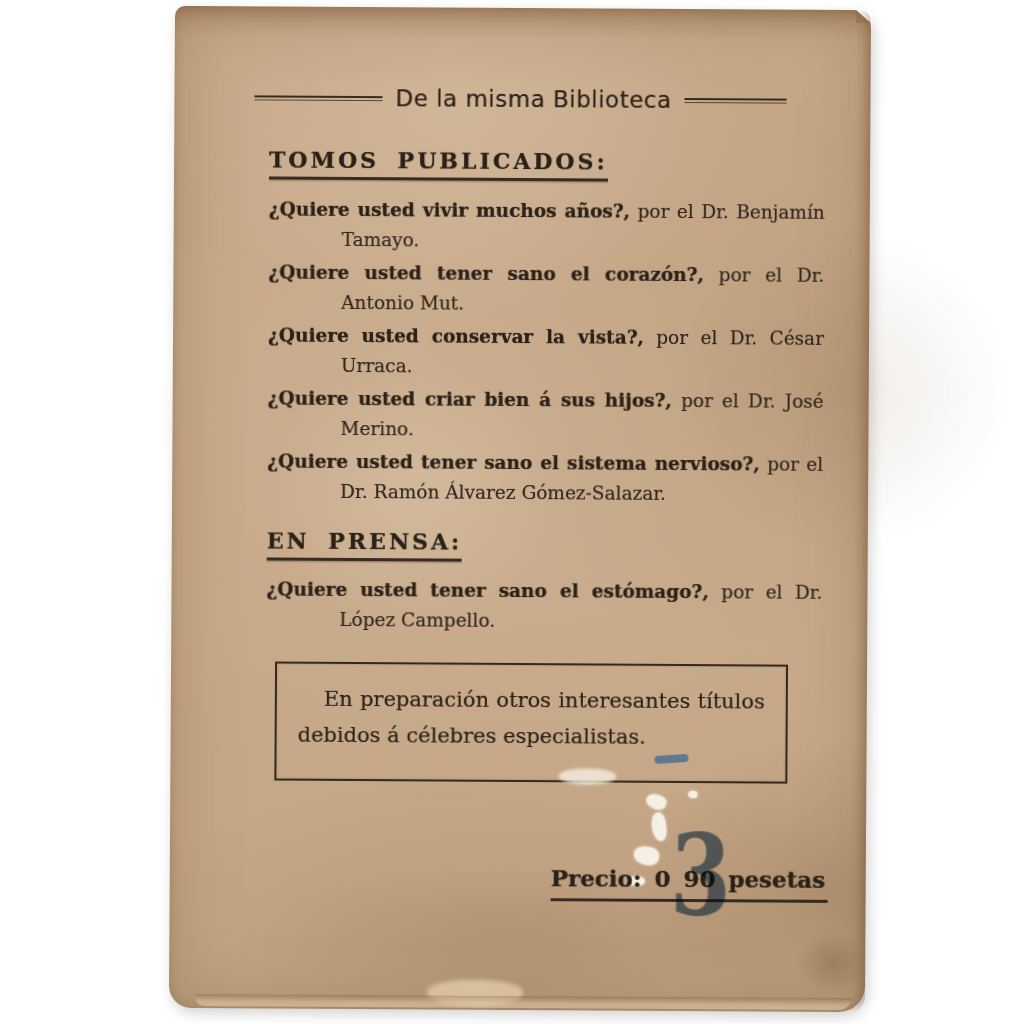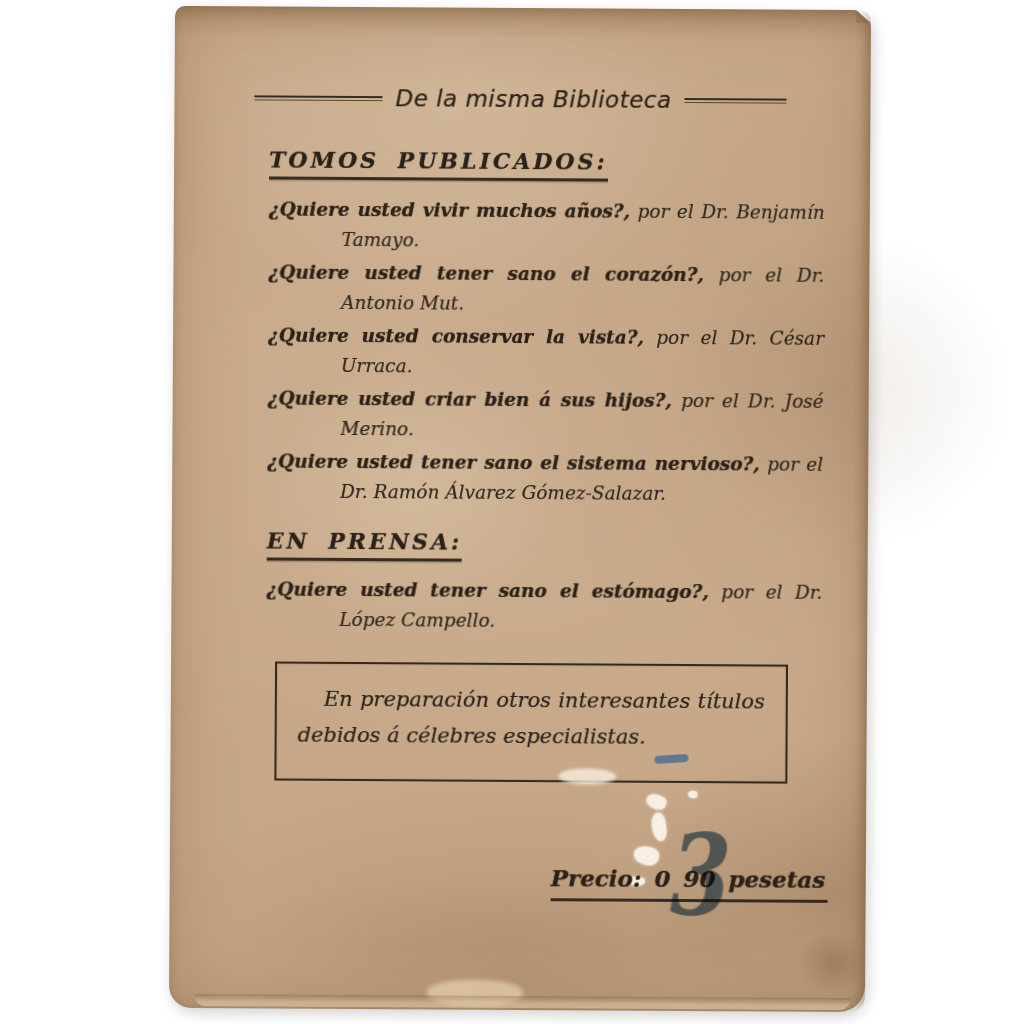--- a/index.html
+++ b/index.html
@@ -7,21 +7,21 @@
     --ink:#2a2119;
     --stamp:#4a6d92;
     --paint:#f6efe3;
     --bg:#ffffff;
   }
   *{margin:0;padding:0;box-sizing:border-box;}
   html,body{width:1024px;height:1024px;overflow:hidden;}
   body{background:var(--bg,#fff);position:relative;
        font-family:"DejaVu Serif", serif;color:var(--ink,#2a2119);}
 
-  .photo{position:absolute;inset:0;background:var(--bg,#fff);font-style:italic;}
+  .photo{position:absolute;inset:0;background:var(--bg,#fff);}
 
   
   .book{
     position:absolute;left:172px;top:8px;width:696px;height:1002px;
     background-color:var(--paper,#c6a888);
     background-image:
       radial-gradient(ellipse 420px 300px at 40% 10%, rgba(255,246,228,.16), transparent 70%),
       radial-gradient(ellipse 700px 520px at 45% 42%, rgba(255,240,218,.10), transparent 75%),
       radial-gradient(ellipse 520px 420px at 88% 34%, rgba(122,86,50,.10), transparent 72%),
       radial-gradient(ellipse 640px 300px at 50% 97%, rgba(112,76,42,.16), transparent 72%),

